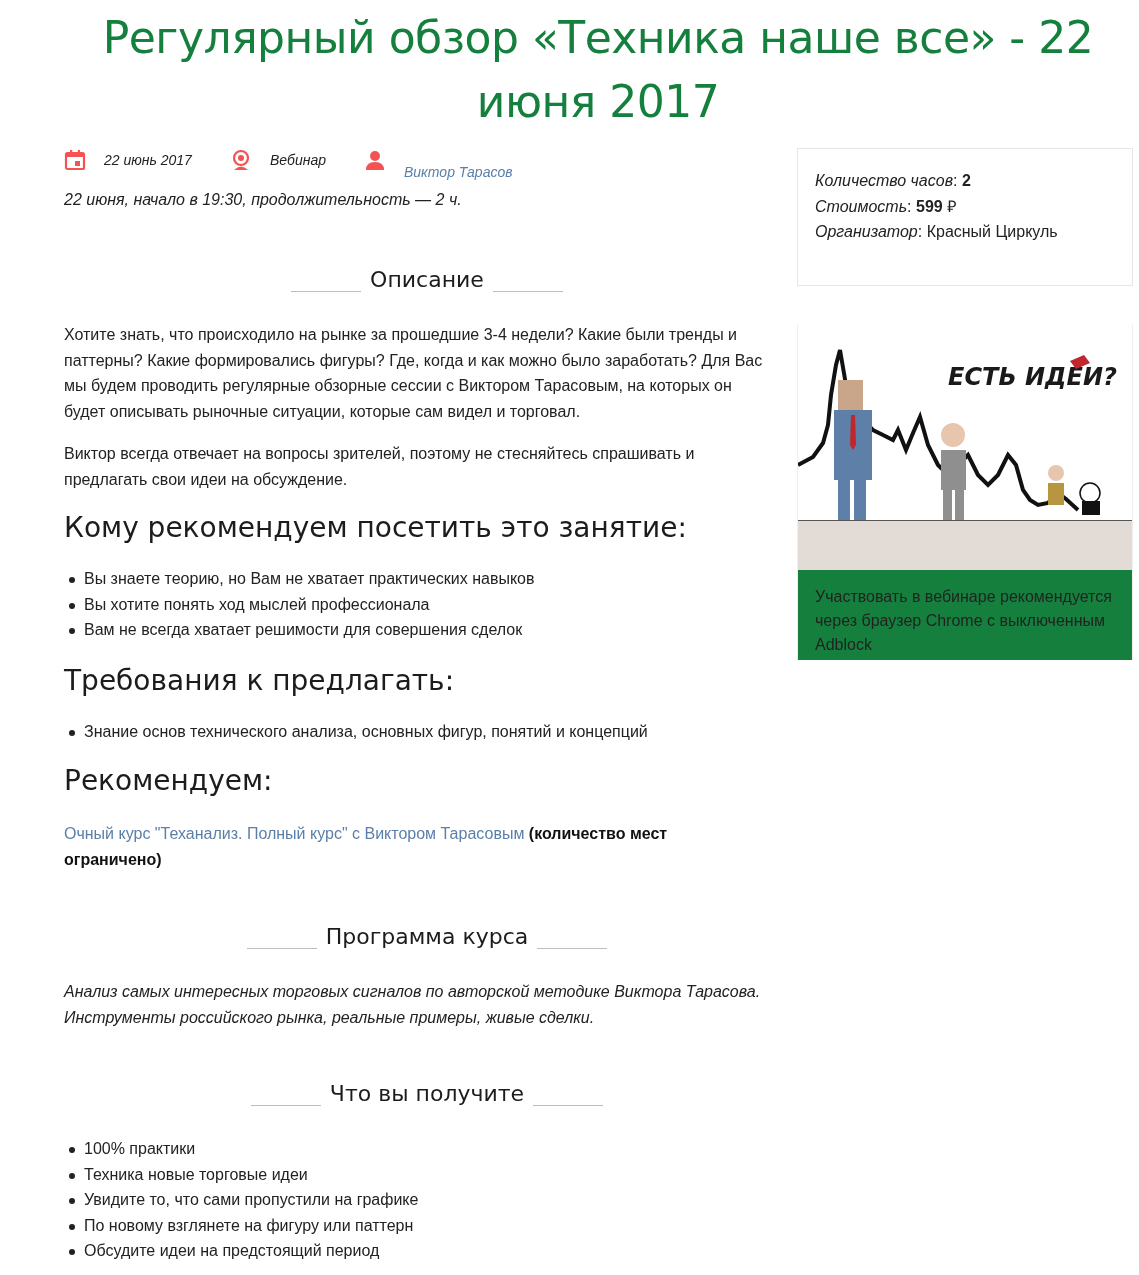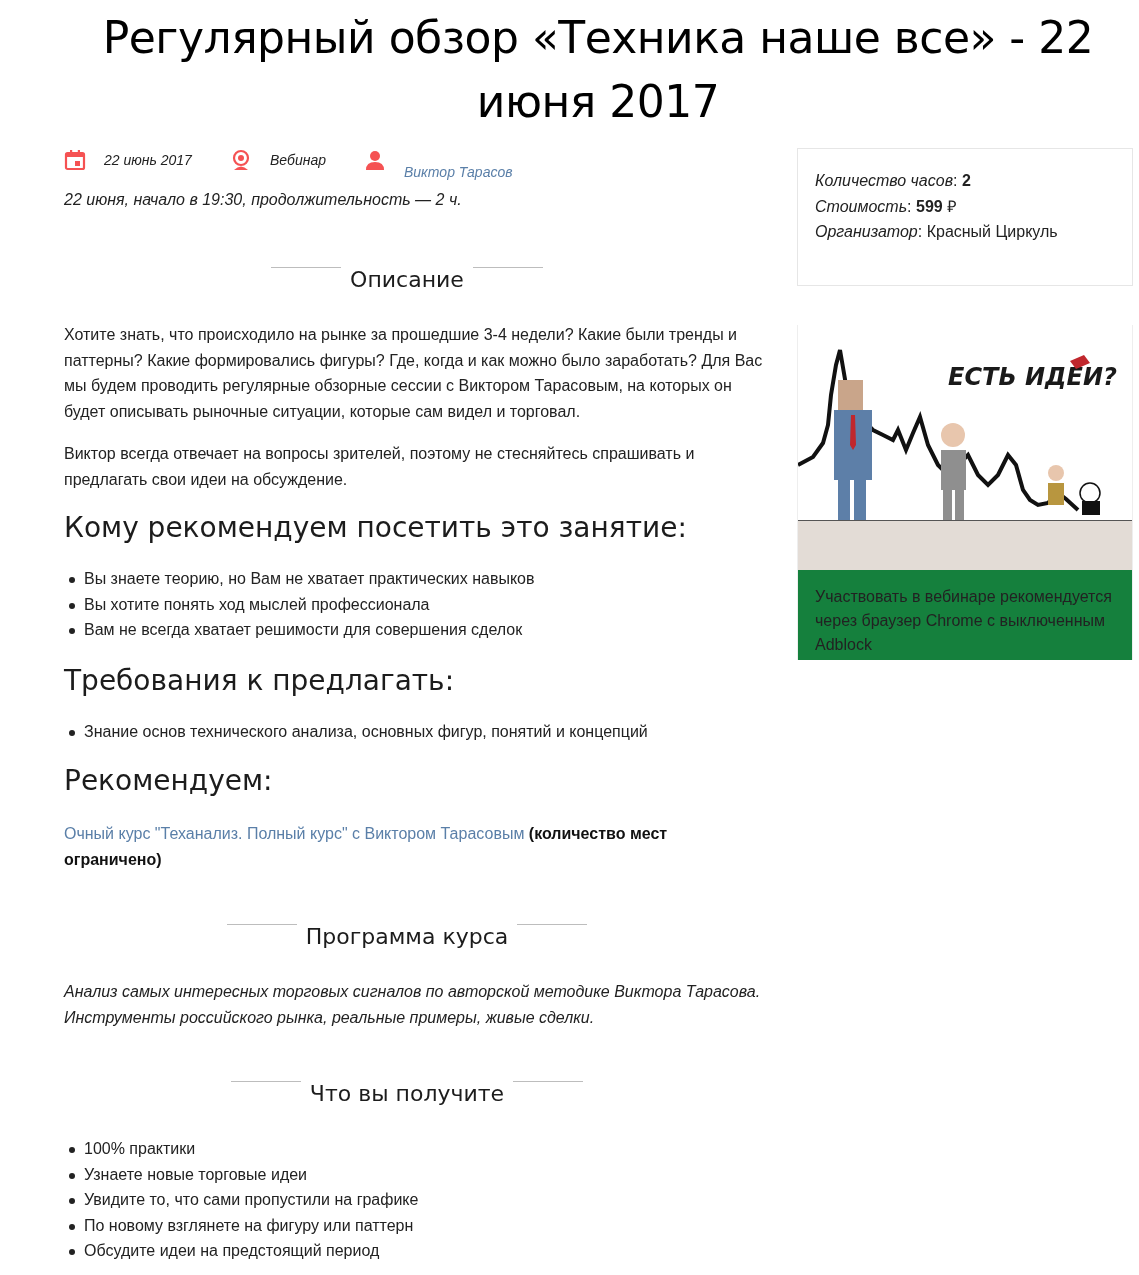--- a/index.html
+++ b/index.html
@@ -2,34 +2,34 @@
 <html><head>
 <meta charset="utf-8">
 <style>
   * { box-sizing: border-box; margin: 0; padding: 0; }
   html, body { width: 1139px; height: 1275px; background: #ffffff; overflow: hidden; }
   body { font-family: "Liberation Sans", sans-serif; color: #222; position: relative; }
 
   .page-title {
     position: absolute; left: 60px; top: 6px; width: 1076px;
     text-align: center; font-family: "DejaVu Sans", sans-serif;
-    font-size: 44px; line-height: 64px; color: #000000; font-weight: normal;
+    font-size: 44px; line-height: 64px; color: #15803d; font-weight: normal;
     letter-spacing: -0.5px;
   }
 
   .meta-row { position: absolute; left: 64px; top: 148px; height: 24px; display: flex; align-items: center; font-size: 14px; font-style: italic; }
   .meta-item { display: flex; align-items: center; margin-right: 38px; }
   .meta-item svg { width: 22px; height: 22px; margin-right: 18px; }
   .meta-item .txt { color: #222; }
   .meta-item a { color: #5a7fa8; text-decoration: none; margin-top: 24px; }
 
   .schedule { position: absolute; left: 64px; top: 191px; font-size: 16px; font-style: italic; color: #222; }
 
   .section-head {
-    position: absolute; left: 56px; width: 702px; display: flex; justify-content: center; align-items: flex-start;
+    position: absolute; left: 76px; width: 702px; display: flex; justify-content: center; align-items: flex-end;
     font-family: "DejaVu Sans", sans-serif; font-size: 22px; color: #1c1c1c;
   }
   .section-head .line { width: 70px; height: 1px; background: #bdbdbd; margin: 0 9px; }
 
   .para { position: absolute; left: 64px; width: 705px; font-size: 16px; line-height: 25.5px; color: #222; }
   .para.italic { font-style: italic; }
 
   .h2 { position: absolute; left: 64px; font-family: "DejaVu Sans", sans-serif; font-size: 28px; color: #1c1c1c; font-weight: normal; }
 
   ul.blist { position: absolute; left: 64px; list-style: none; font-size: 16px; color: #222; }
@@ -129,21 +129,21 @@
 </div>
 <p class="para italic" style="top:979px;">Анализ самых интересных торговых сигналов по авторской методике Виктора Тарасова. Инструменты российского рынка, реальные примеры, живые сделки.</p>
 
 <div class="section-head" style="top:1081px;">
   <span class="line"></span>
   <span>Что вы получите</span>
   <span class="line"></span>
 </div>
 <ul class="blist" style="top:1136px;">
   <li>100% практики</li>
-  <li>Узнаете новые торговые идеи</li>
+  <li>Техника новые торговые идеи</li>
   <li>Увидите то, что сами пропустили на графике</li>
   <li>По новому взглянете на фигуру или паттерн</li>
   <li>Обсудите идеи на предстоящий период</li>
 </ul>
 
 <aside class="info-card">
   <div class="info-line">
     <i>Количество часов</i>: <b>2</b>
   </div>
   <div class="info-line">

